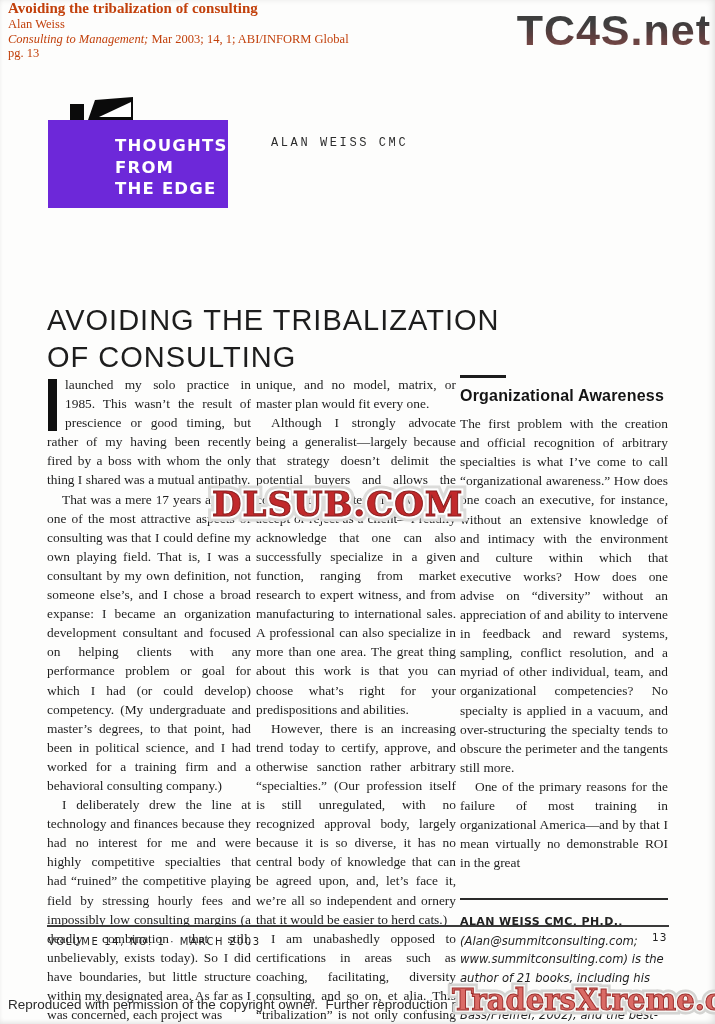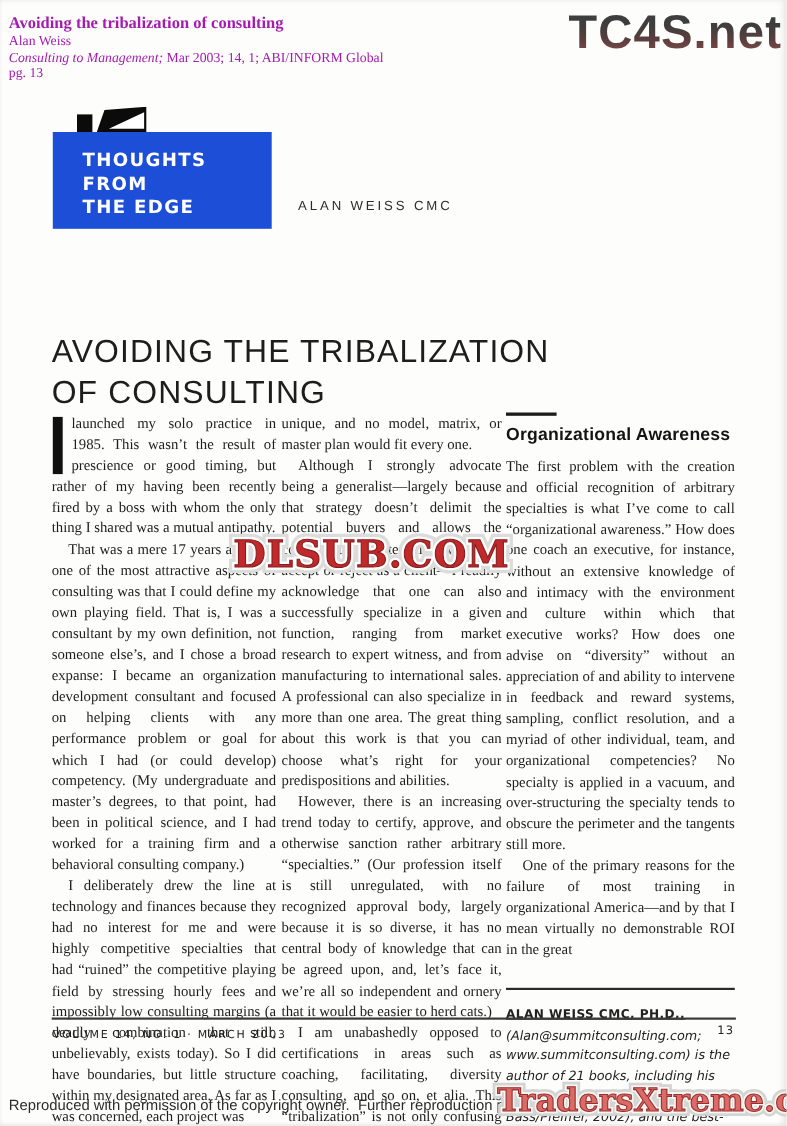--- a/index.html
+++ b/index.html
@@ -10,21 +10,21 @@
   }
   .page {
     position: relative;
     width: 715px; height: 1024px;
     background: #fdfdfc;
     overflow: hidden;
     box-shadow: inset -3px 0 6px rgba(0,0,0,.08), inset 0 -2px 4px rgba(0,0,0,.05);
   }
 
   
-  .citation { position: absolute; left: 8px; top: 13px; color: #a21caf; }
+  .citation { position: absolute; left: 8px; top: 0; color: #c2410c; }
   .citation .c-title { font-size: 15px; font-weight: bold; line-height: 17px; }
   .citation .c-line { font-size: 12.5px; line-height: 14.5px; }
   .citation .c-italic { font-style: italic; }
 
   
   .wm { position: absolute; white-space: nowrap; pointer-events: none; }
   .wm-stack span { position: absolute; left: 0; top: 0; }
 
   .wm-tc4s {
     right: 4px; top: 6px;
@@ -53,31 +53,31 @@
     font-weight: bold; font-size: 29px; letter-spacing: 0px;
     z-index: 30;
   }
   .wm-traders .wm-glow { -webkit-text-stroke: 9px #d4d4d2; text-shadow: 1px 2px 3px rgba(130,130,130,.6); }
   .wm-traders .wm-halo { -webkit-text-stroke: 4px #f6f6f4; }
   .wm-traders .wm-fill { color: #da6b66; -webkit-text-stroke: 1px #9d2e2c; }
 
   
   .logo-box {
     position: absolute; left: 48px; top: 120px;
-    width: 199px; height: 88px; background: #1d4ed8;
+    width: 180px; height: 88px; background: #6d28d9;
     color: #fff; font-family: "DejaVu Sans", sans-serif;
     font-weight: bold; font-size: 16.5px; letter-spacing: 1.2px;
-    line-height: 21.5px; padding: 15px 0 0 27px;
+    line-height: 21.5px; padding: 15px 0 0 67px;
   }
   .logo-chimney { position: absolute; left: 70px; top: 104px; width: 14px; height: 18px; background: #0b0b0b; }
   .logo-edge { position: absolute; left: 88px; top: 97px; }
   .byline {
     position: absolute; left: 271px; top: 136px;
-    font-family: Liberation Sans, sans-serif; font-size: 12px;
-    letter-spacing: 2.6px; color: #2c2c2c; margin-top: 44px;
+    font-family: Liberation Mono, monospace; font-size: 12px;
+    letter-spacing: 2.6px; color: #2c2c2c;
   }
 
   
   .art-title {
     position: absolute; left: 47px; top: 258px;
     font-family: "Liberation Sans", sans-serif; font-weight: 400;
     font-size: 29px; line-height: 37px; letter-spacing: 1px; color: #1d1d1d; margin-top: 44px;
   }
 
   

